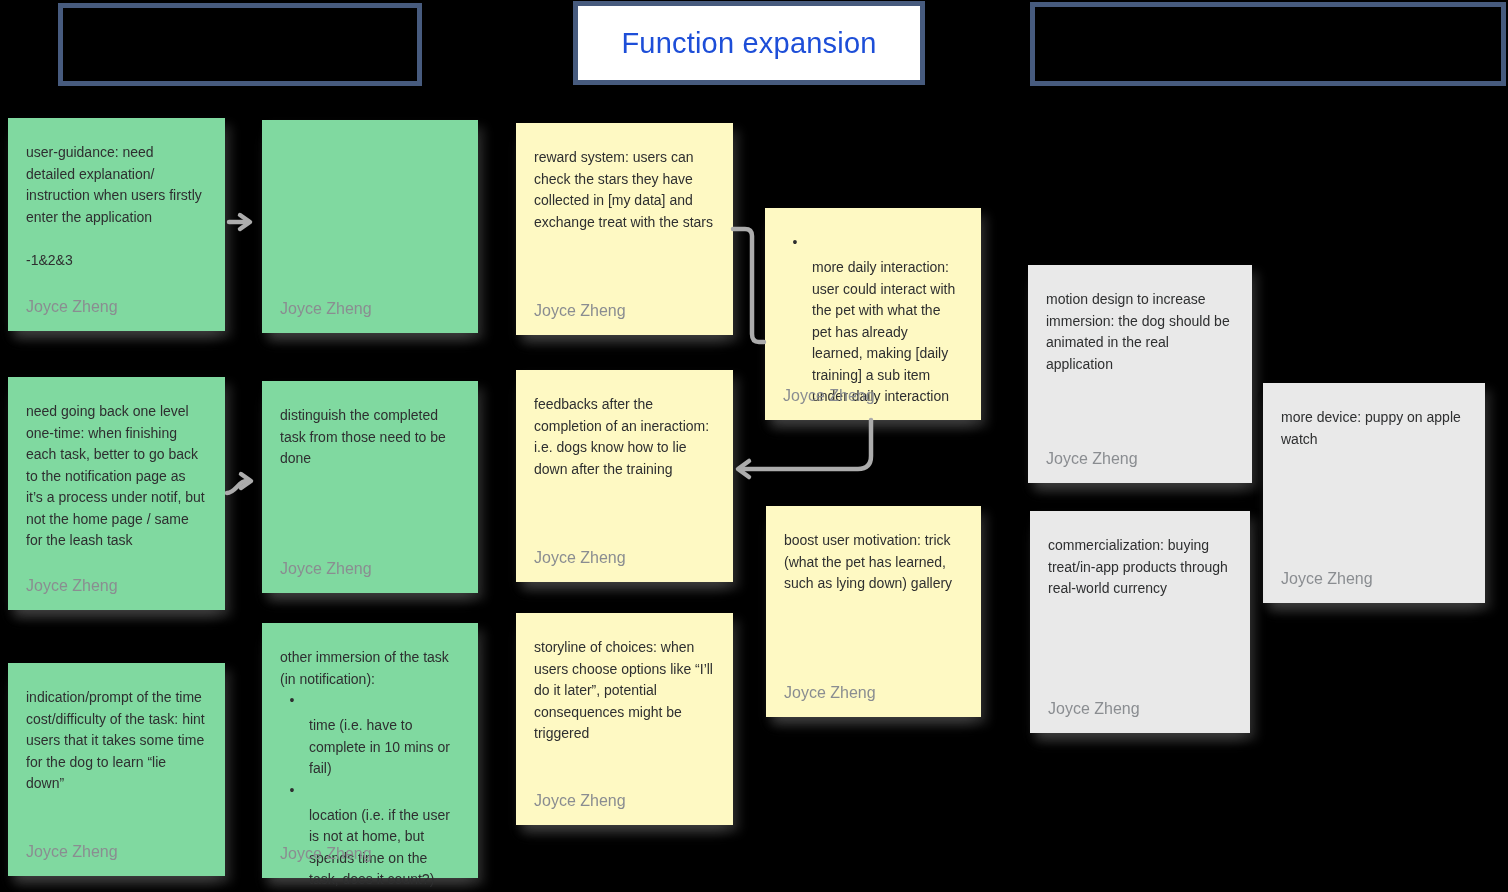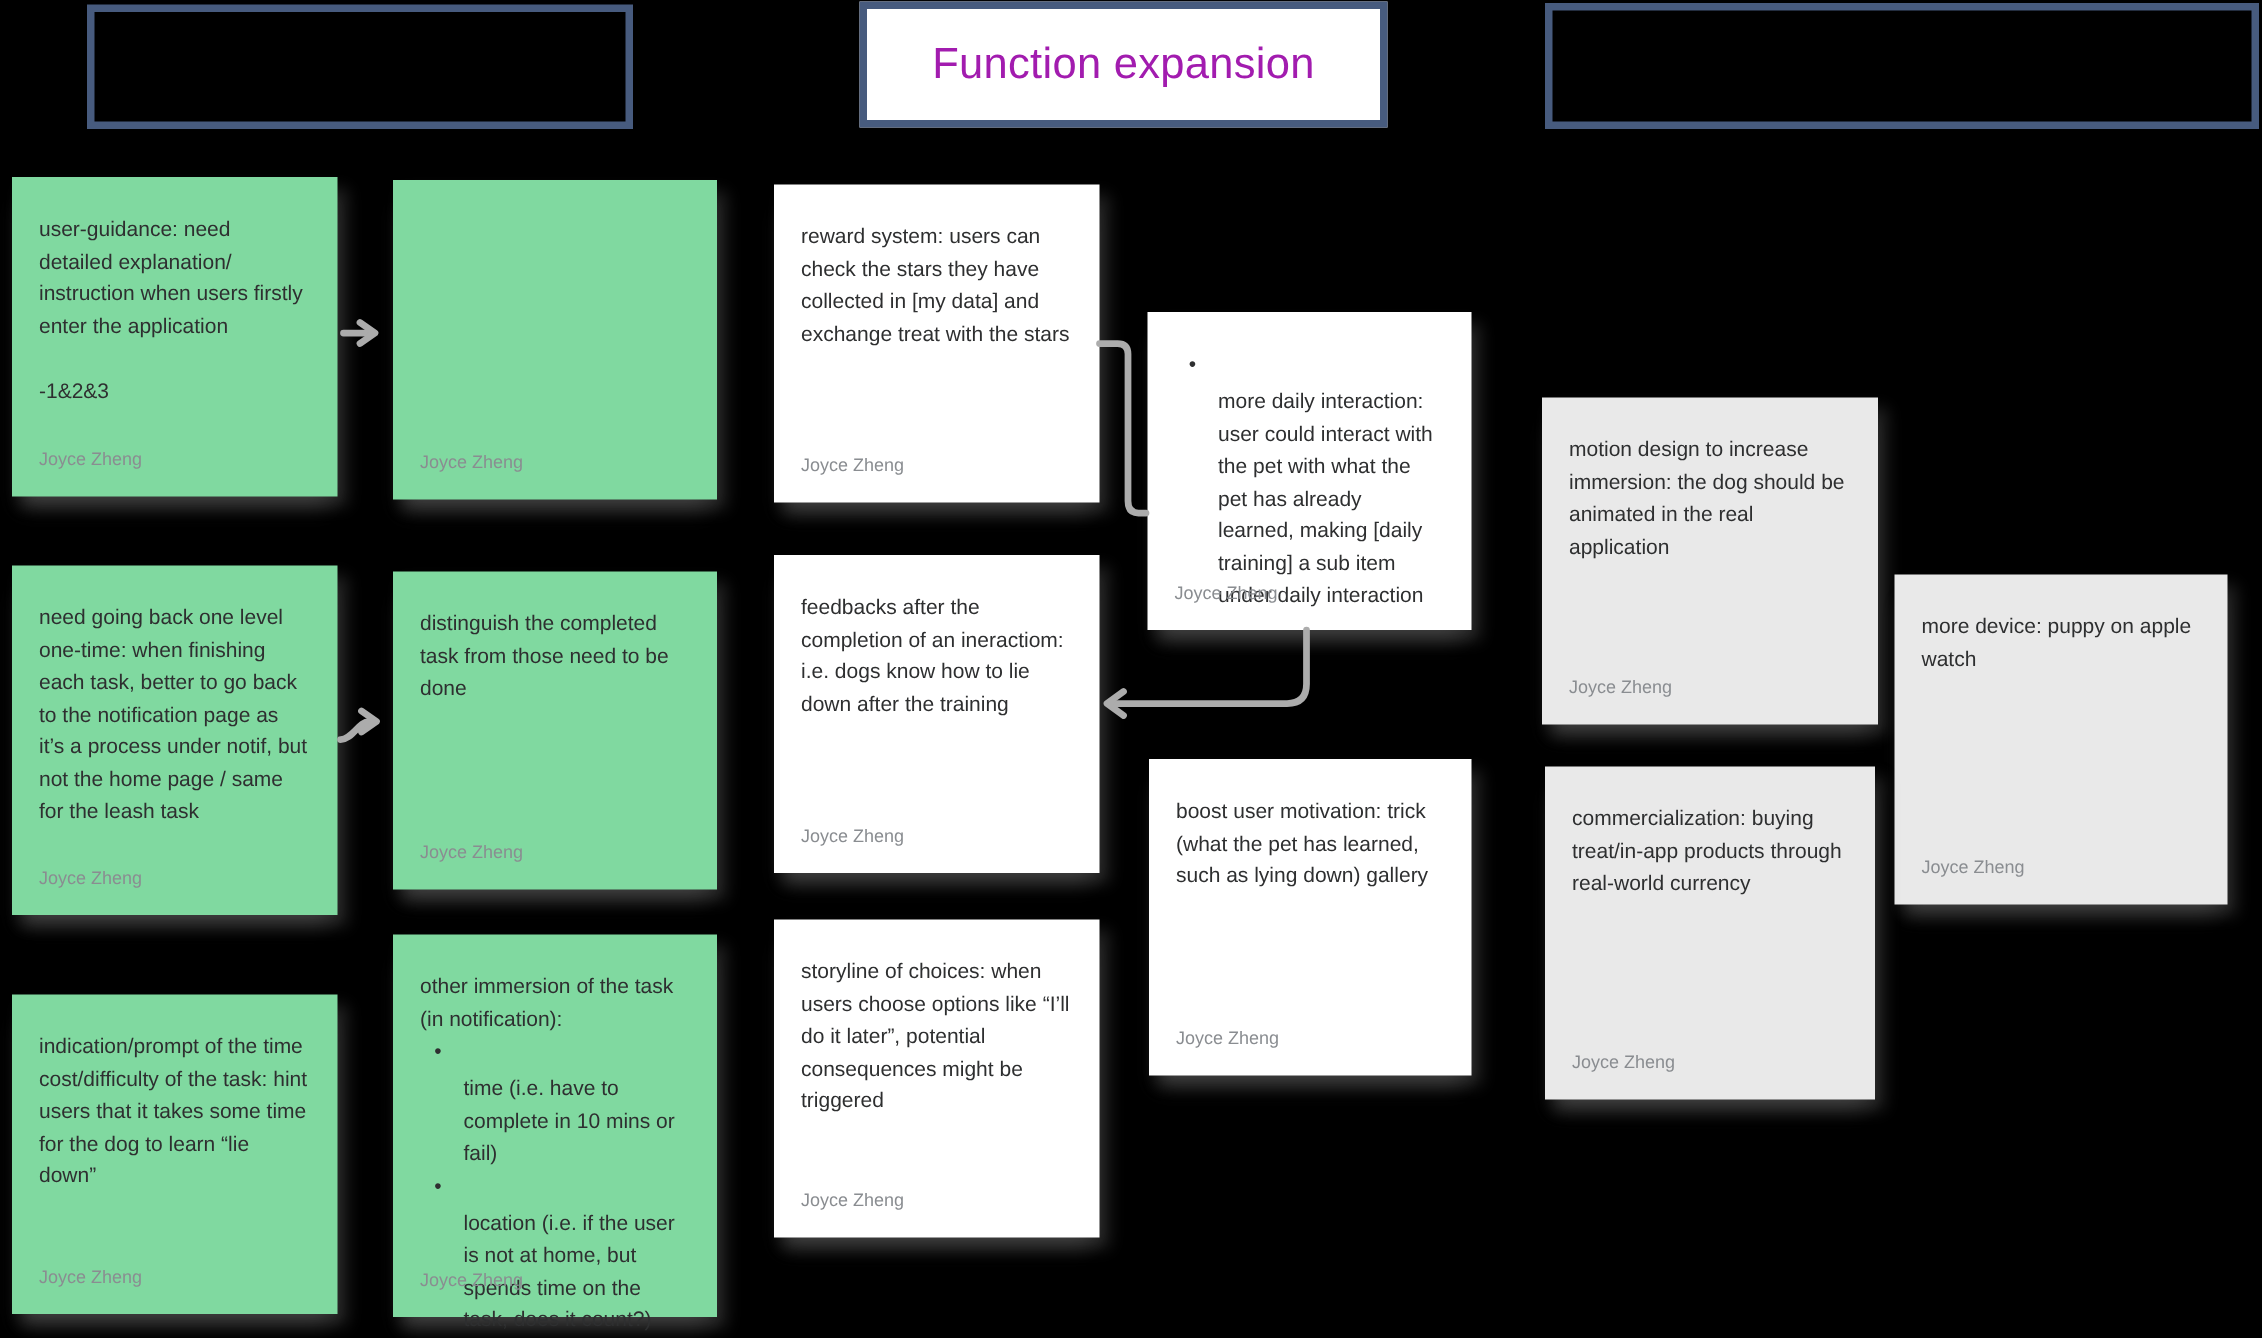--- a/index.html
+++ b/index.html
@@ -2,33 +2,33 @@
 <html><head>
 <meta charset="utf-8">
 <style>
   html,body{margin:0;padding:0;background:#000;}
   body{font-family:"Liberation Sans",sans-serif;}
   #board{position:relative;width:1508px;height:892px;background:#000;overflow:hidden;}
 
   
   .hdr{position:absolute;box-sizing:border-box;border:5px solid #475B7E;
        display:flex;align-items:center;justify-content:center;
-       font-size:29px;color:#a21caf;letter-spacing:.2px;}
+       font-size:29px;color:#1d4ed8;letter-spacing:.2px;}
   .hdr.dark{background:#000;color:#000;}
   .hdr.light{background:#ffffff;}
 
   
   .note{position:absolute;box-sizing:border-box;padding:24px 20px 42px 18px;
         font-size:14px;line-height:21.5px;color:#2e2f30;
         box-shadow:6px 7px 10px rgba(128,128,128,0.28), 0 12px 14px -6px rgba(140,140,140,0.30);}
   .note.green{background:#80D9A0;}
-  .note.yellow{background:#ffffff;}
+  .note.yellow{background:#fef9c3;}
   .note.gray{background:#E9E9E9;}
   .ntext{white-space:pre-wrap;}
-  .nauthor{position:absolute;left:18px;bottom:14px;font-size:12px;color:#8A8D91;}
+  .nauthor{position:absolute;left:18px;bottom:14px;font-size:16px;color:#8A8D91;}
 
   
   .brow{display:flex;}
   .bm{flex:none;width:12px;margin-left:6px;text-align:center;}
   .btext{flex:1;padding-left:11px;margin-top:25px;}
 
   
   #connectors{position:absolute;left:0;top:0;pointer-events:none;}
   .conn{stroke:#ACACAC;stroke-width:4.5;fill:none;stroke-linecap:round;stroke-linejoin:round;}
 </style>

